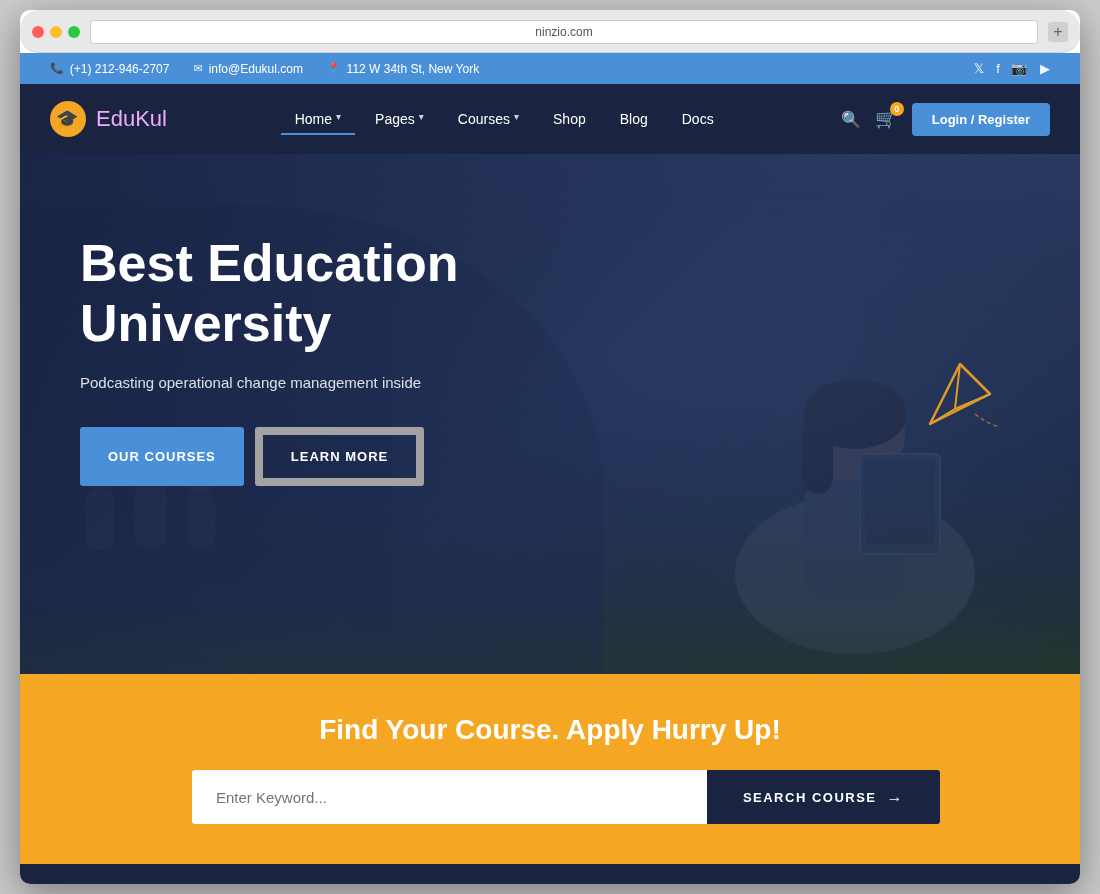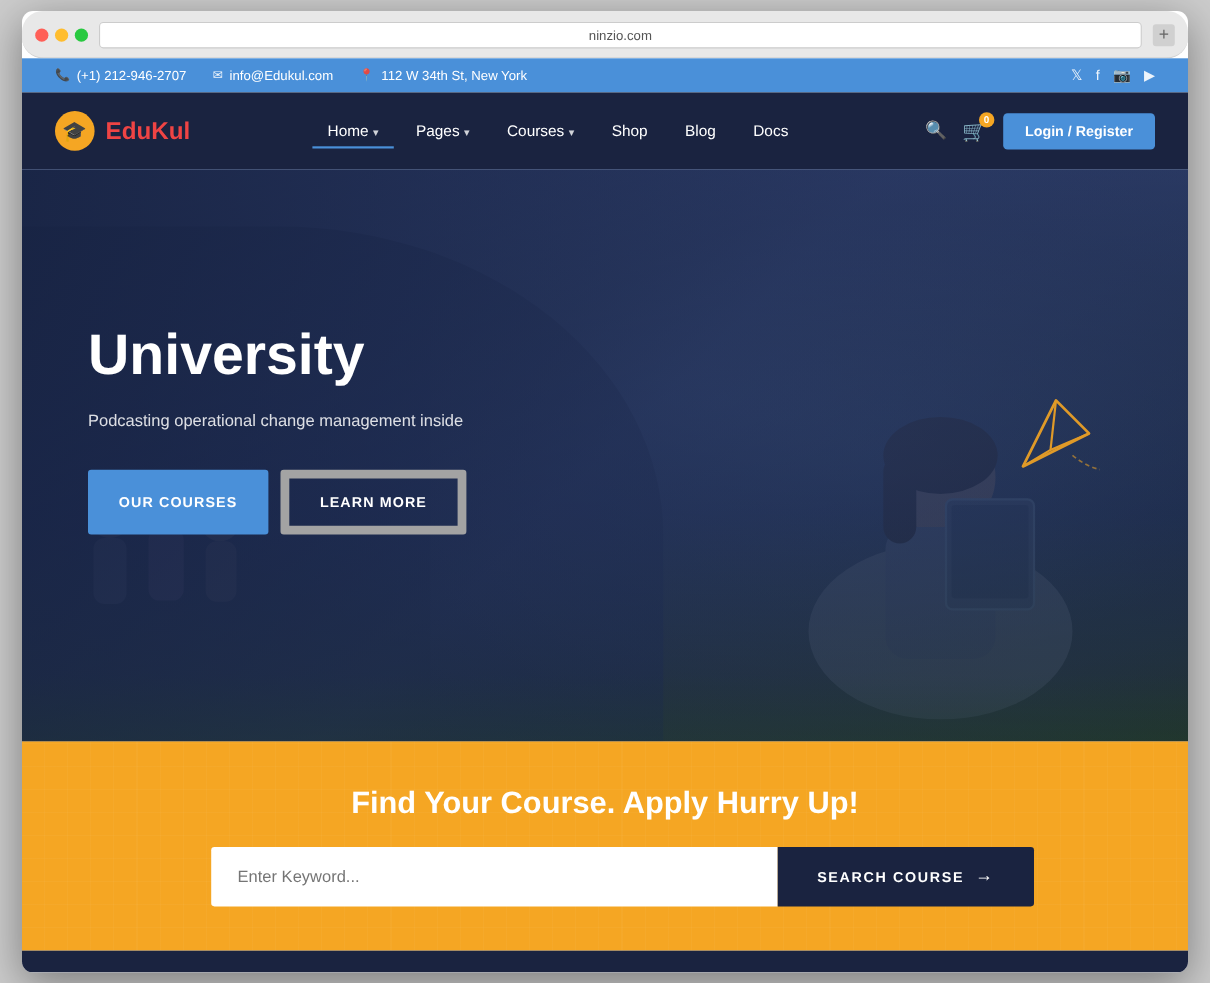--- a/index.html
+++ b/index.html
@@ -70,29 +70,29 @@
       height: 70px;
     }
     .logo { display: flex; align-items: center; gap: 10px; text-decoration: none; }
     .logo-icon {
       width: 36px; height: 36px;
       background: #f5a623;
       border-radius: 50%;
       display: flex; align-items: center; justify-content: center;
       font-size: 18px;
     }
-    .logo-text { color: #ef4444; font-size: 22px; font-weight: 700; text-align: right; }
+    .logo-text { color: #f0abfc; font-size: 22px; font-weight: 400; text-align: right; }
     .nav-menu { display: flex; align-items: center; gap: 6px; }
     .nav-item {
       color: #fff;
       font-size: 14px;
       font-weight: 500;
       padding: 8px 14px;
       cursor: pointer;
-      display: flex; align-items: flex-end; gap: 4px;
+      display: flex; align-items: flex-start; gap: 4px;
       text-decoration: none;
       position: relative;
     }
     .nav-item.active { border-bottom: 2px solid #4a90d9; padding-bottom: 6px; }
     .nav-item .chevron { font-size: 10px; opacity: 0.8; }
     .nav-actions { display: flex; align-items: center; gap: 14px; }
     .nav-icon-btn { color: #fff; font-size: 16px; cursor: pointer; background: none; border: none; }
     .cart-wrapper { position: relative; cursor: pointer; }
     .cart-badge {
       position: absolute;
@@ -390,21 +390,21 @@
         <polygon points="10,70 40,10 70,40" fill="none" stroke="#f5a623" stroke-width="2.5" stroke-linejoin="round"></polygon>
         <line x1="40" y1="10" x2="35" y2="55" stroke="#f5a623" stroke-width="2"></line>
         <polyline points="10,70 35,55 70,40" fill="none" stroke="#f5a623" stroke-width="2"></polyline>
 
         <path d="M 55,60 Q 80,80 100,70" fill="none" stroke="#f5a623" stroke-width="1.5" stroke-dasharray="4,3" opacity="0.6"></path>
       </svg>
     </div>
 
     <div class="hero-content">
       <h1 class="hero-title">
-        <br>
+        <span>Best Education</span><br>
         <span>University</span>
       </h1>
       <p class="hero-subtitle">Podcasting operational change management inside</p>
       <div class="hero-buttons">
         <button class="btn-primary">OUR COURSES</button>
         <button class="btn-secondary">LEARN MORE</button>
       </div>
     </div>
   </div>
 

